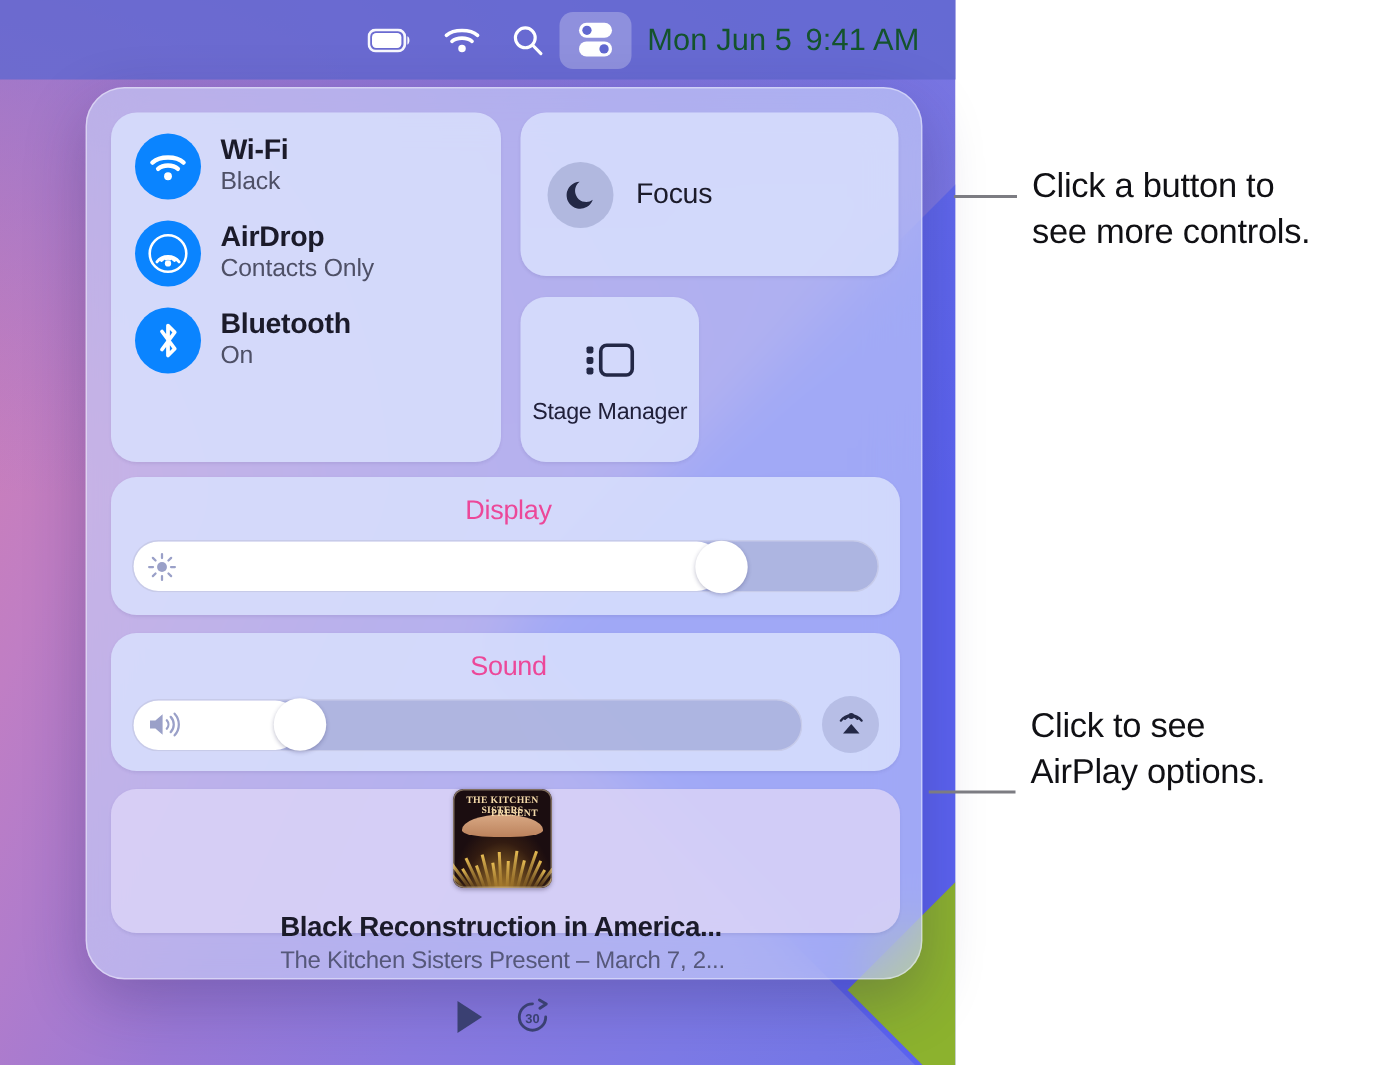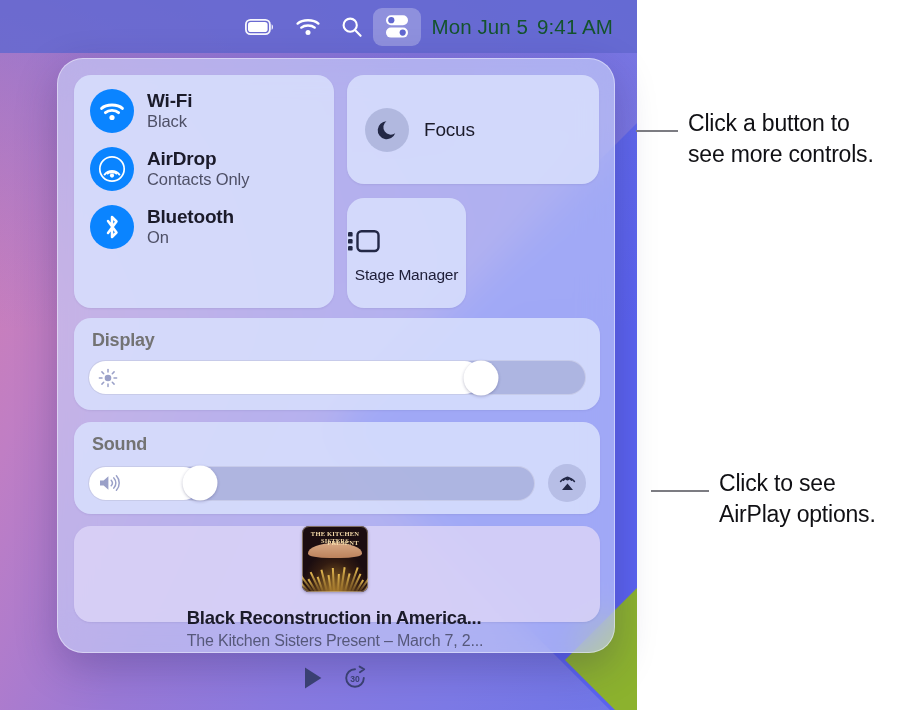--- a/index.html
+++ b/index.html
@@ -178,20 +178,21 @@
     font-size: 19px;
     color: #1b1b2a;
     letter-spacing: -0.2px;
   }
 
   .sq-row { display: flex; gap: 14px; height: 110px; }
   .sq-tile {
     width: 119px;
     display: flex;
     flex-direction: column;
+    align-items: center;
     justify-content: center;
     gap: 7px;
     padding-top: 4px;
   }
   .sq-label {
     font-size: 15.5px;
     color: #20203a;
     text-align: center;
     line-height: 1.16;
     letter-spacing: -0.2px;
@@ -201,25 +202,26 @@
   .slider-tile {
     position: absolute;
     left: 16px;
     width: 526px;
     padding: 12px 14px 14px 14px;
   }
   .slider-tile.display { top: 259px; height: 92px; }
   .slider-tile.sound   { top: 363px; height: 92px; }
   .slider-head {
     font-size: 18px;
-    font-weight: bold;
-    color: #737373;
+    font-weight: normal;
+    color: #ec4899;
     letter-spacing: -0.2px;
     margin-bottom: 9px;
     padding-left: 4px;
+    text-align: center;
   }
   .slider-line { display: flex; align-items: center; gap: 13px; }
   .track {
     position: relative;
     height: 35px;
     border-radius: 18px;
     background: rgba(130,138,190,0.45);
     border: 1px solid rgba(255,255,255,0.30);
     overflow: visible;
     flex: 1 1 auto;
@@ -349,21 +351,21 @@
   .callout .ctext {
     font-size: 23px;
     color: #101014;
     line-height: 1.33;
     letter-spacing: -0.2px;
     white-space: pre-line;
     padding-left: 10px;
   }
   #callout-controls { left: 600px; top: 108px; }
   #callout-controls .leader { width: 42px; }
-  #callout-airplay  { left: 615px; top: 468px; }
+  #callout-airplay  { left: 583px; top: 468px; align-items: flex-end; }
   #callout-airplay .leader { width: 58px; }
 
   .white-right {
     position: absolute;
     left: 637px; top: 0;
     width: 281px; height: 710px;
     background: #ffffff;
     z-index: 3;
   }
 </style>

